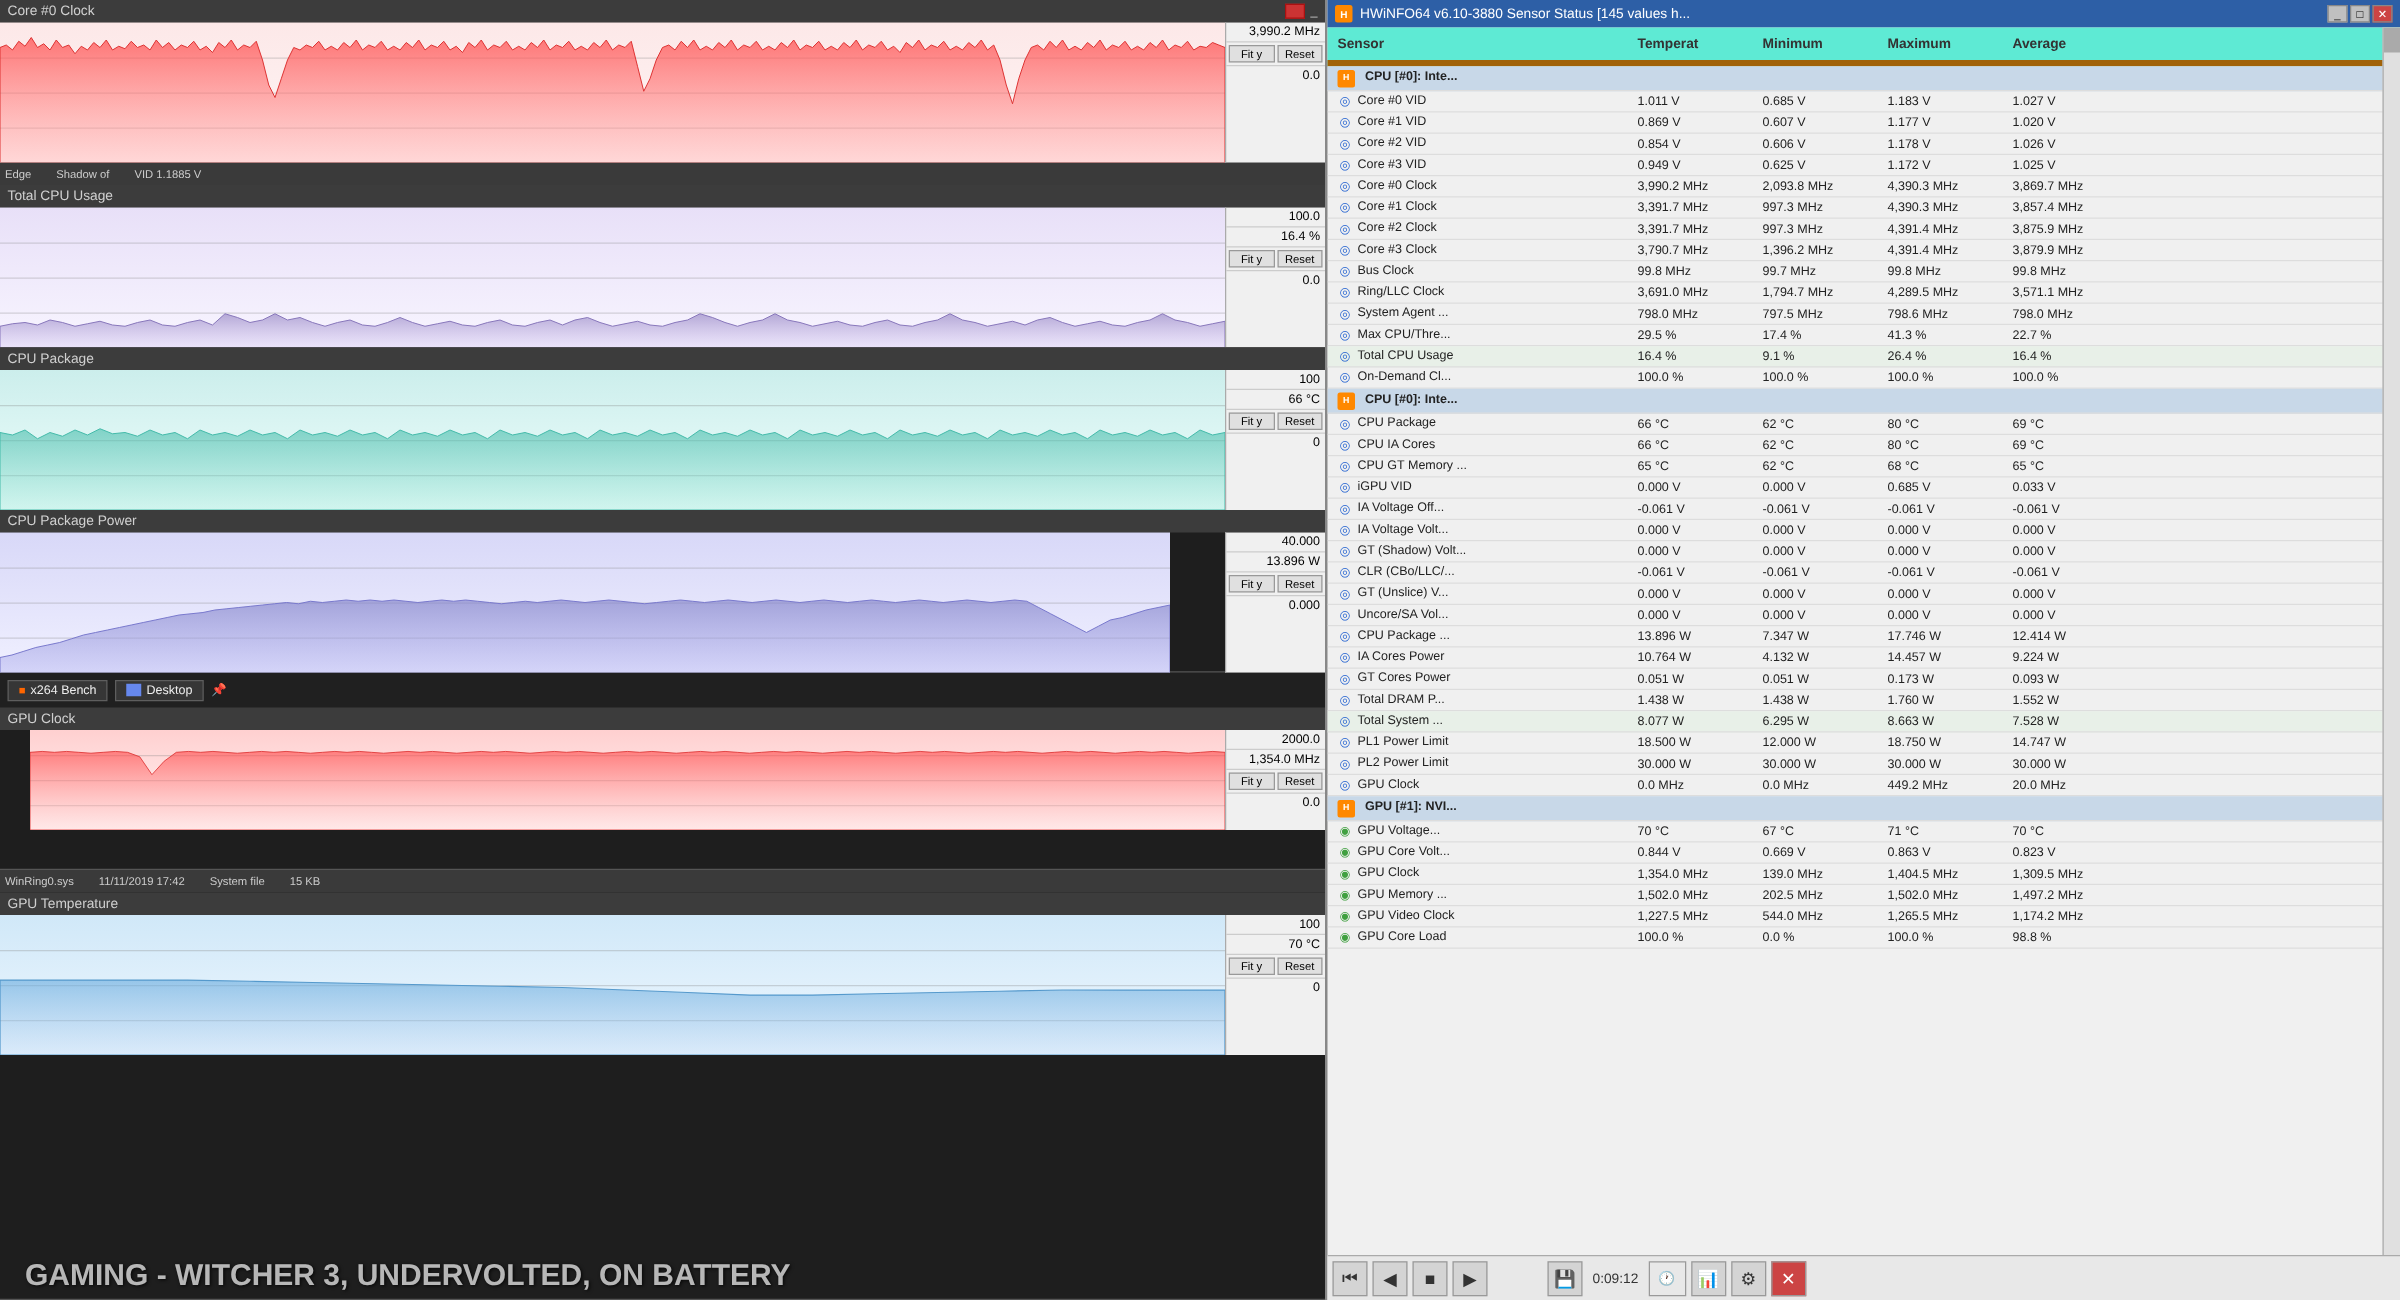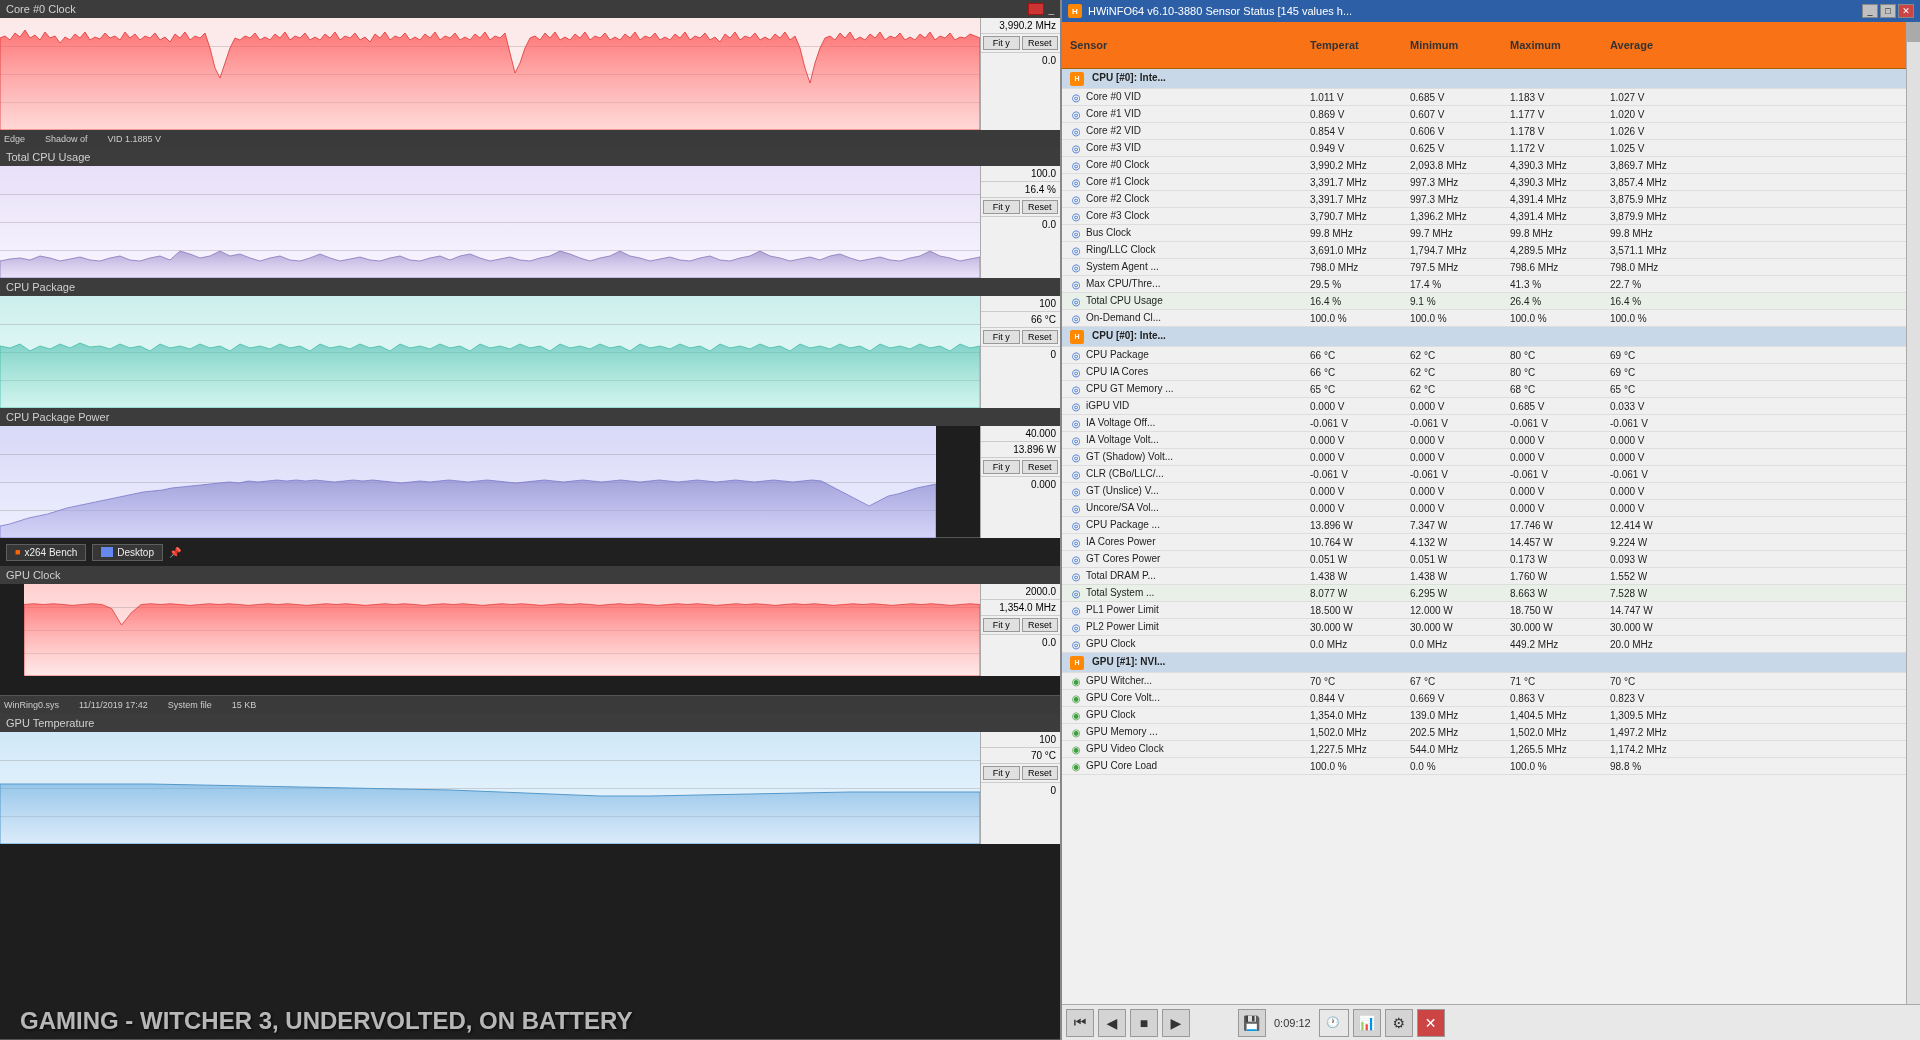--- a/index.html
+++ b/index.html
@@ -189,23 +189,23 @@
     }
 
     .hwinfo-btn.close {
       background: #c44;
       color: white;
     }
 
     .table-header {
       display: grid;
       grid-template-columns: 240px 100px 100px 100px 100px;
-      background: #f97316;
-      border-bottom: 1px solid #a16207;
-      padding: 16px 4px;
+      background: #5eead4;
+      border-bottom: 5px solid #a16207;
+      padding: 6px 4px;
       flex-shrink: 0;
     }
 
     .table-header-cell {
       font-size: 11px;
       font-weight: bold;
       color: #333;
       padding: 1px 4px;
     }
 
@@ -499,21 +499,21 @@
       <span style="background:#6688ee;width:12px;height:10px;display:inline-block;"></span>
       <span>Desktop</span>
     </div>
     <span class="pin-icon">📌</span>
   </div>
 
   <div class="graph-section" style="height:130px;">
     <div class="graph-title-bar">
       <span class="title-text">GPU Clock</span>
     </div>
-    <div class="graph-area" style="height:92px;margin-left:24px;">
+    <div class="graph-area" style="height:80px;margin-left:24px;">
       <div class="graph-canvas" style="background: linear-gradient(to bottom, #ffd0d0, #fff5f5); position:relative;">
         <div class="grid-line" style="top:25%;"></div>
         <div class="grid-line" style="top:50%;"></div>
         <div class="grid-line" style="top:75%;"></div>
         <svg class="graph-svg" viewBox="0 0 980 112" preserveAspectRatio="none">
           <defs>
             <linearGradient id="redGrad2" x1="0" y1="0" x2="0" y2="1">
               <stop offset="0%" stop-color="#ff4444" stop-opacity="0.6"></stop>
               <stop offset="100%" stop-color="#ffcccc" stop-opacity="0.3"></stop>
             </linearGradient>
@@ -946,21 +946,21 @@
         <span>GPU [#1]: NVI...</span>
       </div>
       <div class="table-cell"></div>
       <div class="table-cell"></div>
       <div class="table-cell"></div>
       <div class="table-cell"></div>
     </div>
       <div class="table-row">
       <div class="table-cell sensor-name">
         <span class="sensor-icon" style="color:#40a040;">◉</span>
-        <span>GPU Witcher...</span>
+        <span>GPU Voltage...</span>
       </div>
       <div class="table-cell">70 °C</div>
       <div class="table-cell">67 °C</div>
       <div class="table-cell">71 °C</div>
       <div class="table-cell">70 °C</div>
     </div>
       <div class="table-row">
       <div class="table-cell sensor-name">
         <span class="sensor-icon" style="color:#40a040;">◉</span>
         <span>GPU Core Volt...</span>

